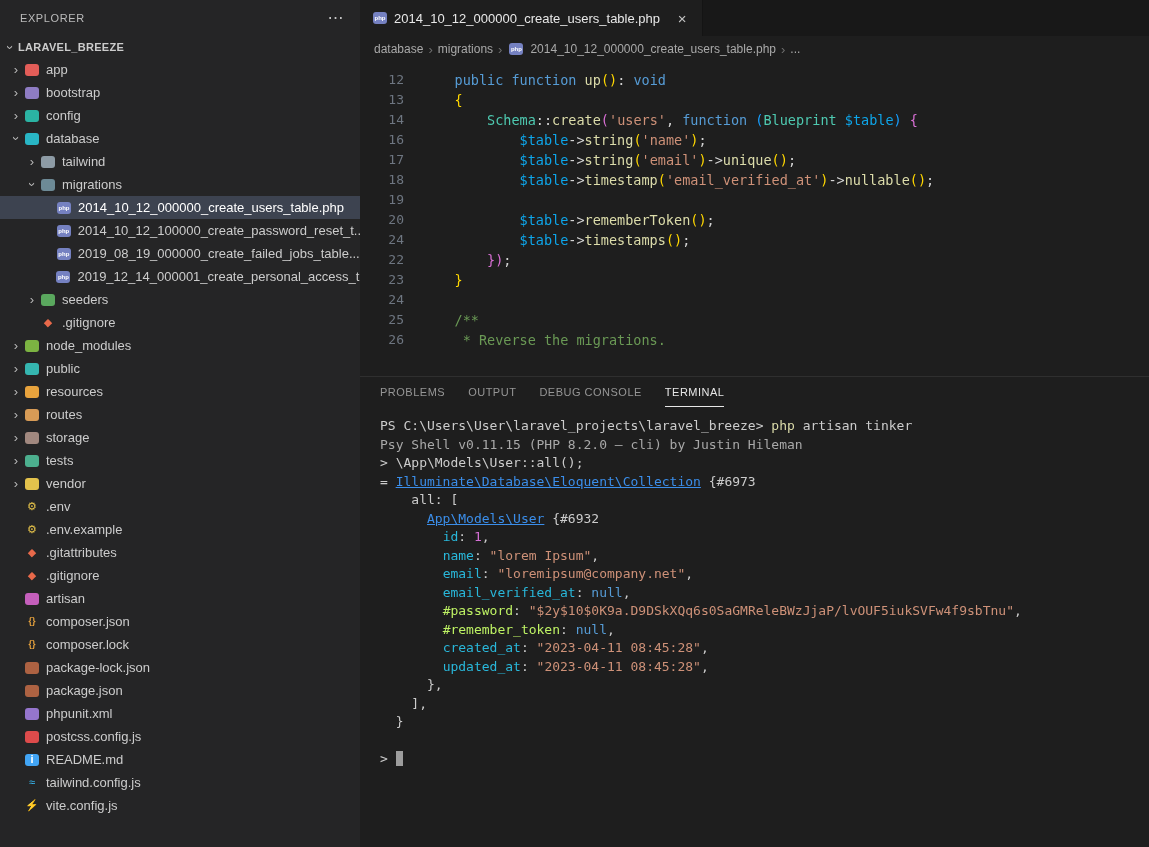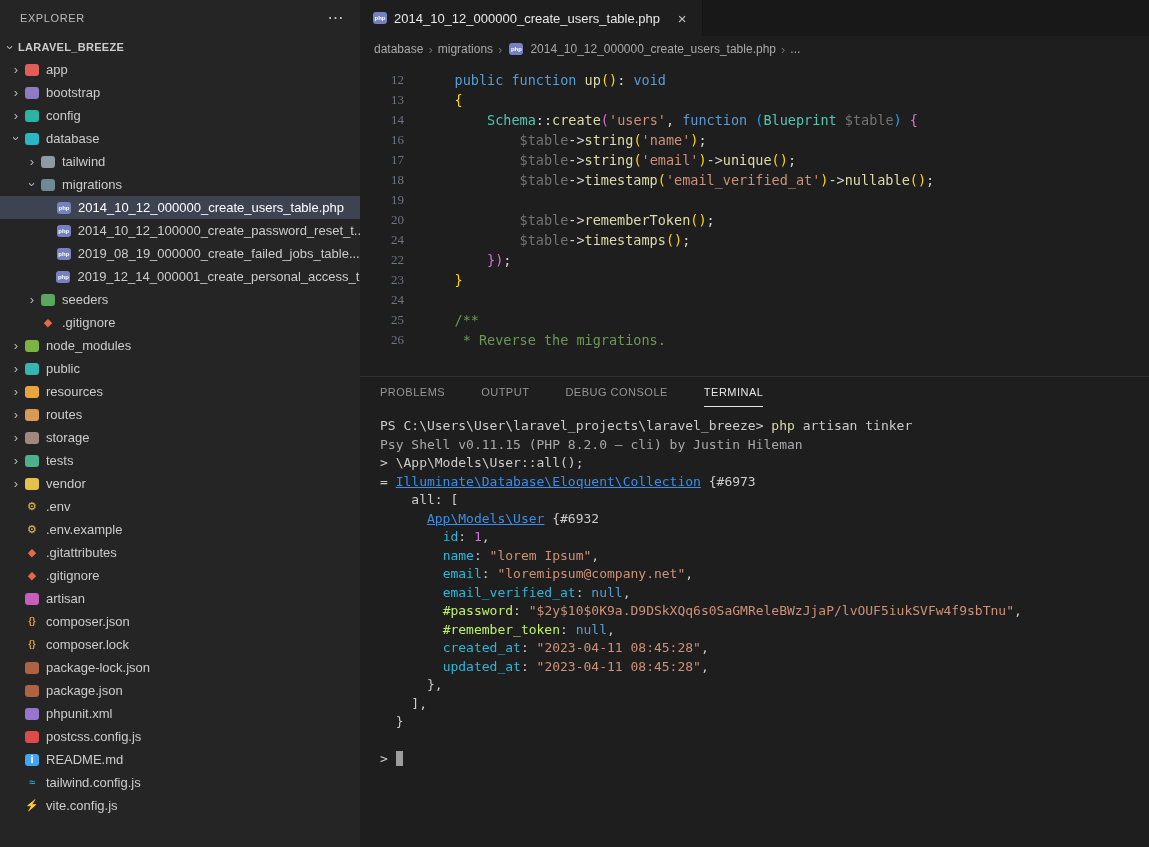--- a/index.html
+++ b/index.html
@@ -44,39 +44,39 @@
   .breadcrumb { height:26px; flex:none; display:flex; align-items:center; font-size:12px;
                 color:#a9a9a9; padding-left:14px; gap:5px; background:#1e1e1e; }
   .crumb { cursor:pointer; }
   .crumb-sep { color:#6e6e6e; font-size:13px; }
   .breadcrumb .ficon.rect { margin:0 2px 0 2px; }
 
   .editor { height:314px; flex:none; overflow:hidden; padding-top:8px; }
   .code-row { display:flex; height:20px; line-height:20px; white-space:pre;
               font-family:"DejaVu Sans Mono", monospace; font-size:13.5px; }
   .gutter-num { width:62px; flex:none; text-align:right; padding-right:18px;
-                color:#6e7681; font-size:13px;font-family:Liberation Serif, serif; }
+                color:#6e7681; font-size:13px; }
 
   
   .panel { flex:1; border-top:1px solid #2f2f2f; background:#1e1e1e; overflow:hidden; }
-  .panel-tabs { display:flex; gap:36px; padding:0 20px; height:30px; align-items:center; }
+  .panel-tabs { display:flex; gap:23px; padding:0 20px; height:30px; align-items:center; }
   .panel-tab { font-size:11px; letter-spacing:.5px; color:#969696; height:100%;
                display:flex; align-items:center; border-bottom:1px solid transparent; cursor:pointer; }
   .panel-tab.active { color:#e7e7e7; border-bottom-color:#e7e7e7; }
   .terminal { padding:10px 0 0 20px; font-family:"DejaVu Sans Mono", monospace;
               font-size:13px; line-height:18.5px; white-space:pre; cursor:text; }
   .term-line { min-height:18.5px; }
   .tk-tlink { text-decoration:underline; cursor:pointer; }
   .tk-cursor { color:transparent !important; background:#9d9d9d; }
 </style>
 <style>.tk-pln{color:#d4d4d4}
 .tk-kw{color:#569cd6}
 .tk-fn{color:#dcdcaa}
 .tk-cls{color:#4ec9b0}
-.tk-var{color:#737373}
+.tk-var{color:#0ea5e9}
 .tk-str{color:#ce9178}
 .tk-b1{color:#ffd700}
 .tk-b2{color:#da70d6}
 .tk-b3{color:#179fff}
 .tk-com{color:#6a9955}
 .tk-t{color:#cccccc}
 .tk-ty{color:#dcdcaa}
 .tk-tdim{color:#a8a8a8}
 .tk-tlink{color:#3b8eea}
 .tk-tkey{color:#29b8db}

